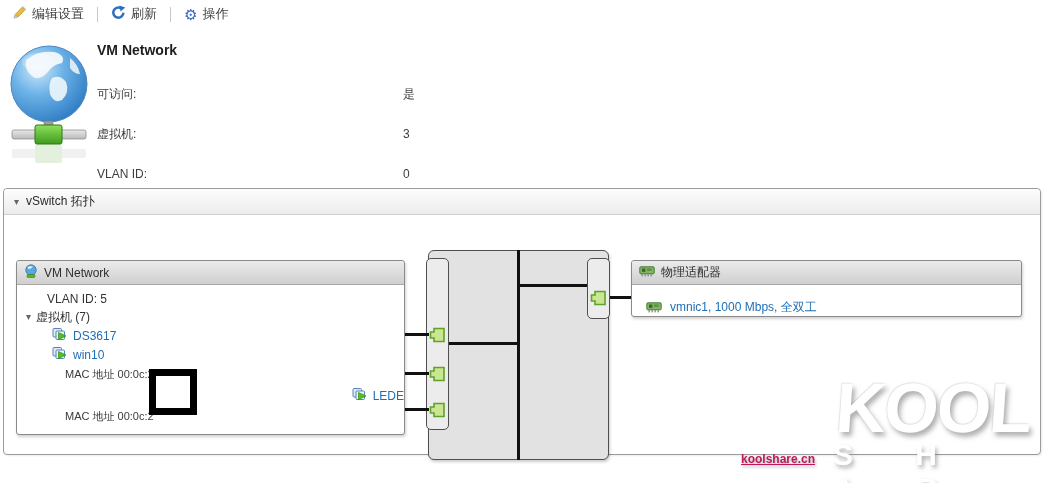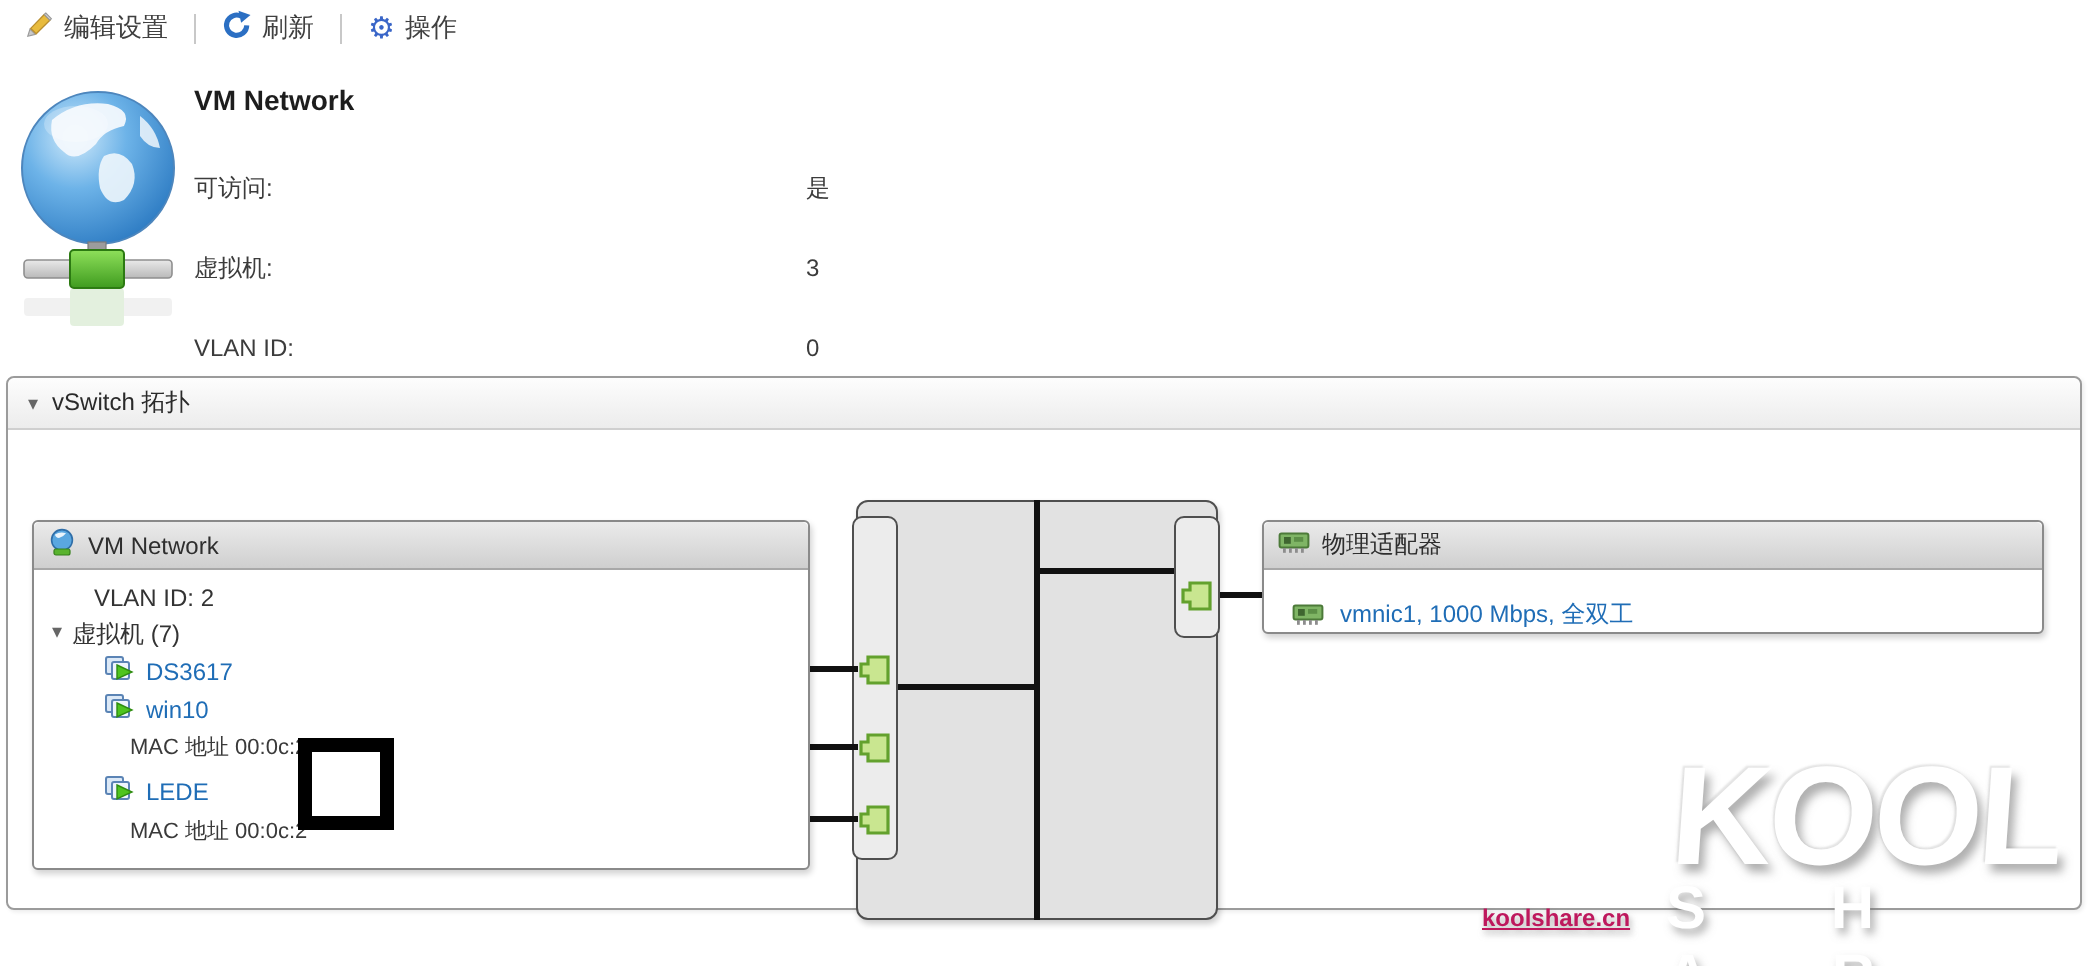--- a/index.html
+++ b/index.html
@@ -42,21 +42,21 @@
             background:linear-gradient(#ebebeb,#cfcfcf); border-bottom:1px solid #a8a8a8;
             border-radius:3px 3px 0 0; font-size:12px; color:#2e2e2e; }
   .pg-box { left:12px; top:45px; width:389px; height:175px; }
   .pg-body { padding-top:5px; font-size:12px; }
   .row-vlan { padding-left:30px; line-height:18px; }
   .row-group{ display:flex; align-items:center; gap:5px; padding-left:9px; line-height:18px; cursor:pointer; }
   .row-group .tri { color:#666; font-size:10px; }
   .row-vm  { display:flex; align-items:center; gap:6px; padding-left:35px; height:19px; }
   .row-vm a { font-size:12px; }
   .row-mac { padding-left:48px; height:21px; line-height:21px; font-size:11px; color:#3a3a3a; }
-  .row-vm.tall { height:21px; }
+  .row-vm.tall { height:21px;justify-content:flex-end; }
 
   .phys-box { left:627px; top:45px; width:391px; height:57px; }
   .phys-row { display:flex; align-items:flex-end; gap:8px; padding-left:14px; height:31px; font-size:12px; }
 
   
   .sw-body { position:absolute; left:424px; top:35px; width:181px; height:210px;
              background:#e2e2e2; border:1px solid #4f4f4f; border-radius:6px;
              box-shadow:1px 2px 3px rgba(0,0,0,0.2); }
   .port-strip { position:absolute; background:#ececec; border:1px solid #4f4f4f; border-radius:5px; }
   .strip-left  { left:422px; top:43px; width:23px; height:172px; }
@@ -202,21 +202,21 @@
           <span>
             <svg width="14" height="14" viewBox="0 0 14 14">
               <circle cx="7" cy="6" r="5.2" fill="#5aa7e0" stroke="#2f6ea8" stroke-width="0.8"></circle>
               <path d="M3.5 3.2 Q6 1.6 9 2.6 Q7.5 4.6 5.5 5 Q3.8 4.8 3.5 3.2 Z" fill="#eaf4fc"></path>
               <rect x="3" y="10.5" width="8" height="3" rx="1" fill="#59b32e" stroke="#35801a" stroke-width="0.6"></rect>
             </svg>
           </span>
           <span>VM Network</span>
         </div>
         <div class="pg-body">
-          <div class="row-vlan">VLAN ID: 2</div>
+          <div class="row-vlan">VLAN ID: 5</div>
           <div class="row-group">
             <span class="tri">▾</span>
             <span>虚拟机 (7)</span>
           </div>
           <div class="row-vm">
             <span>
               <svg width="15" height="14" viewBox="0 0 15 14">
                 <rect x="1" y="1.5" width="8.5" height="8.5" rx="1" fill="#dce9f7" stroke="#5b84b5"></rect>
                 <rect x="4" y="4" width="8.5" height="8.5" rx="1" fill="#eef5fc" stroke="#5b84b5"></rect>
                 <polygon points="6.5,5.5 14,9 6.5,12.5" fill="#4fc41e" stroke="#2e8c10" stroke-width="0.7"></polygon>

